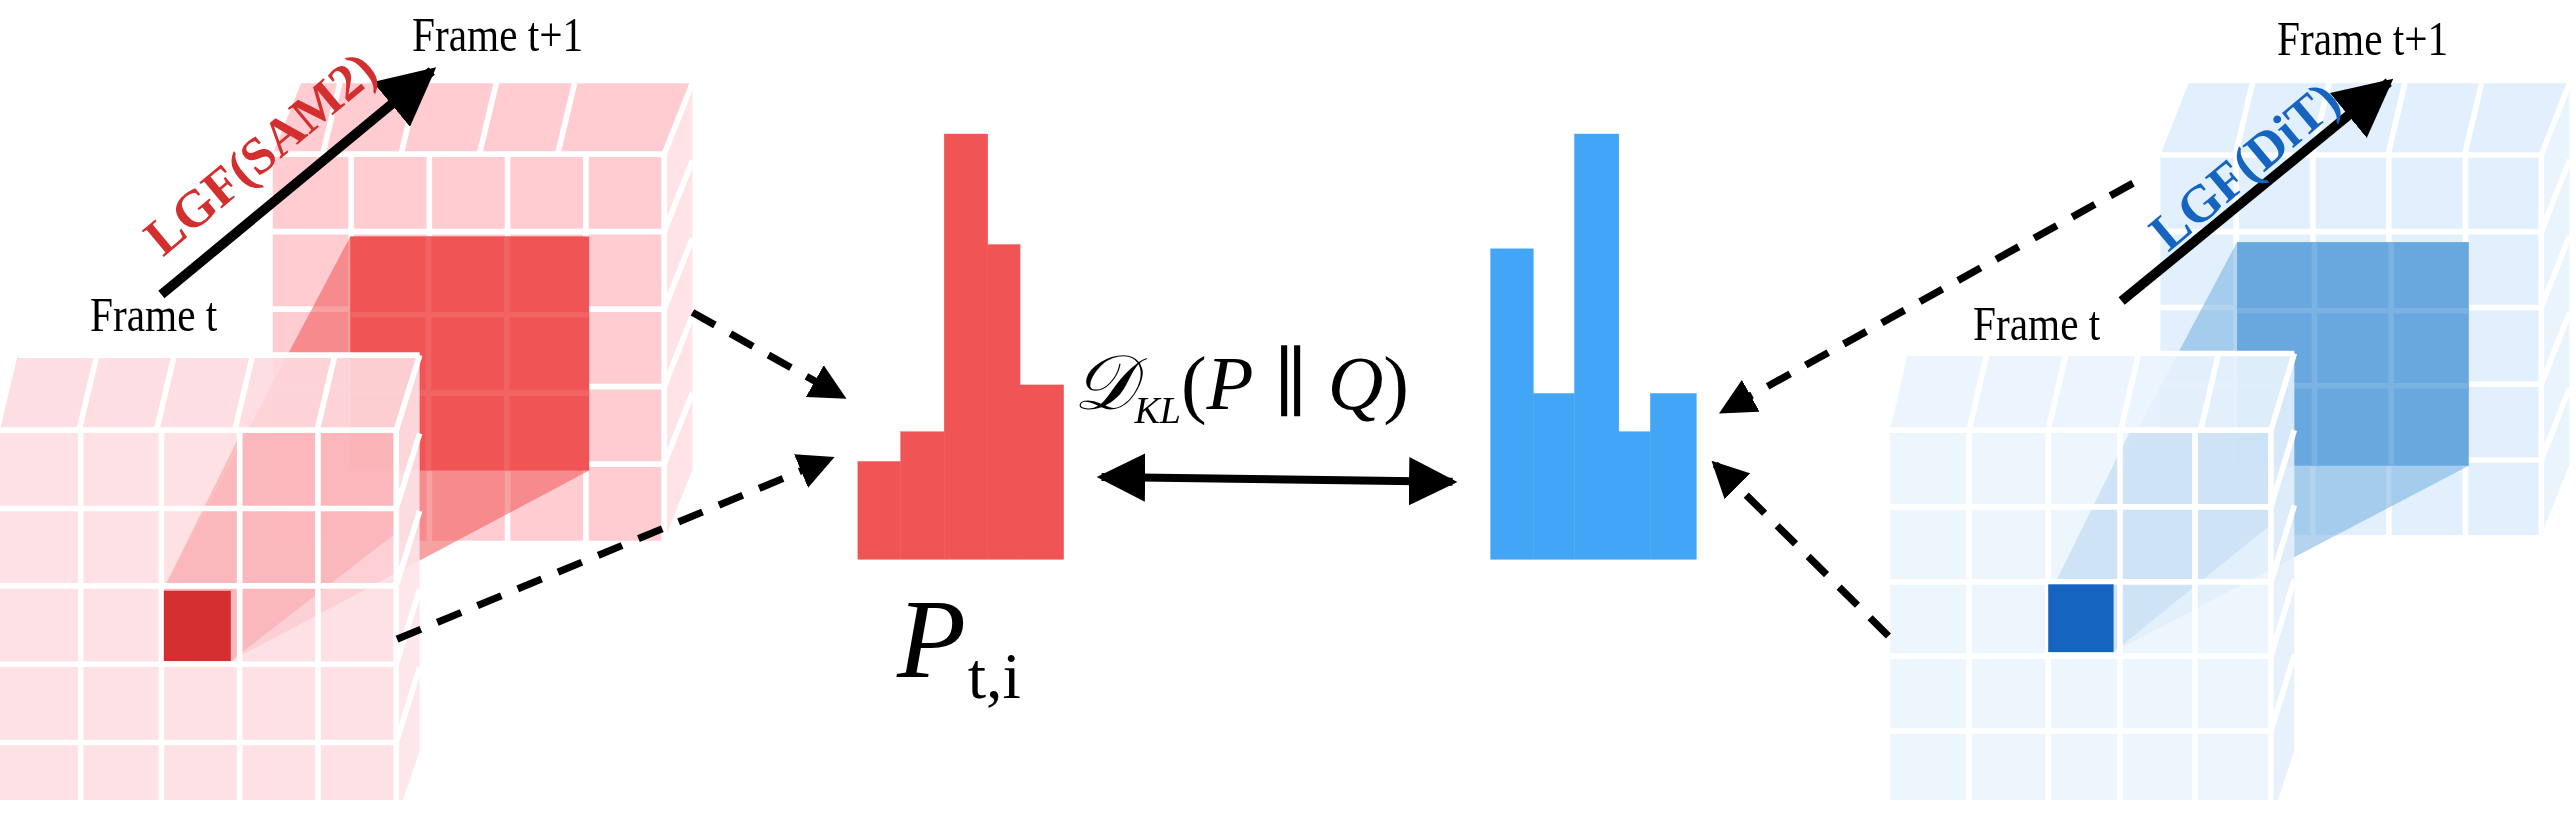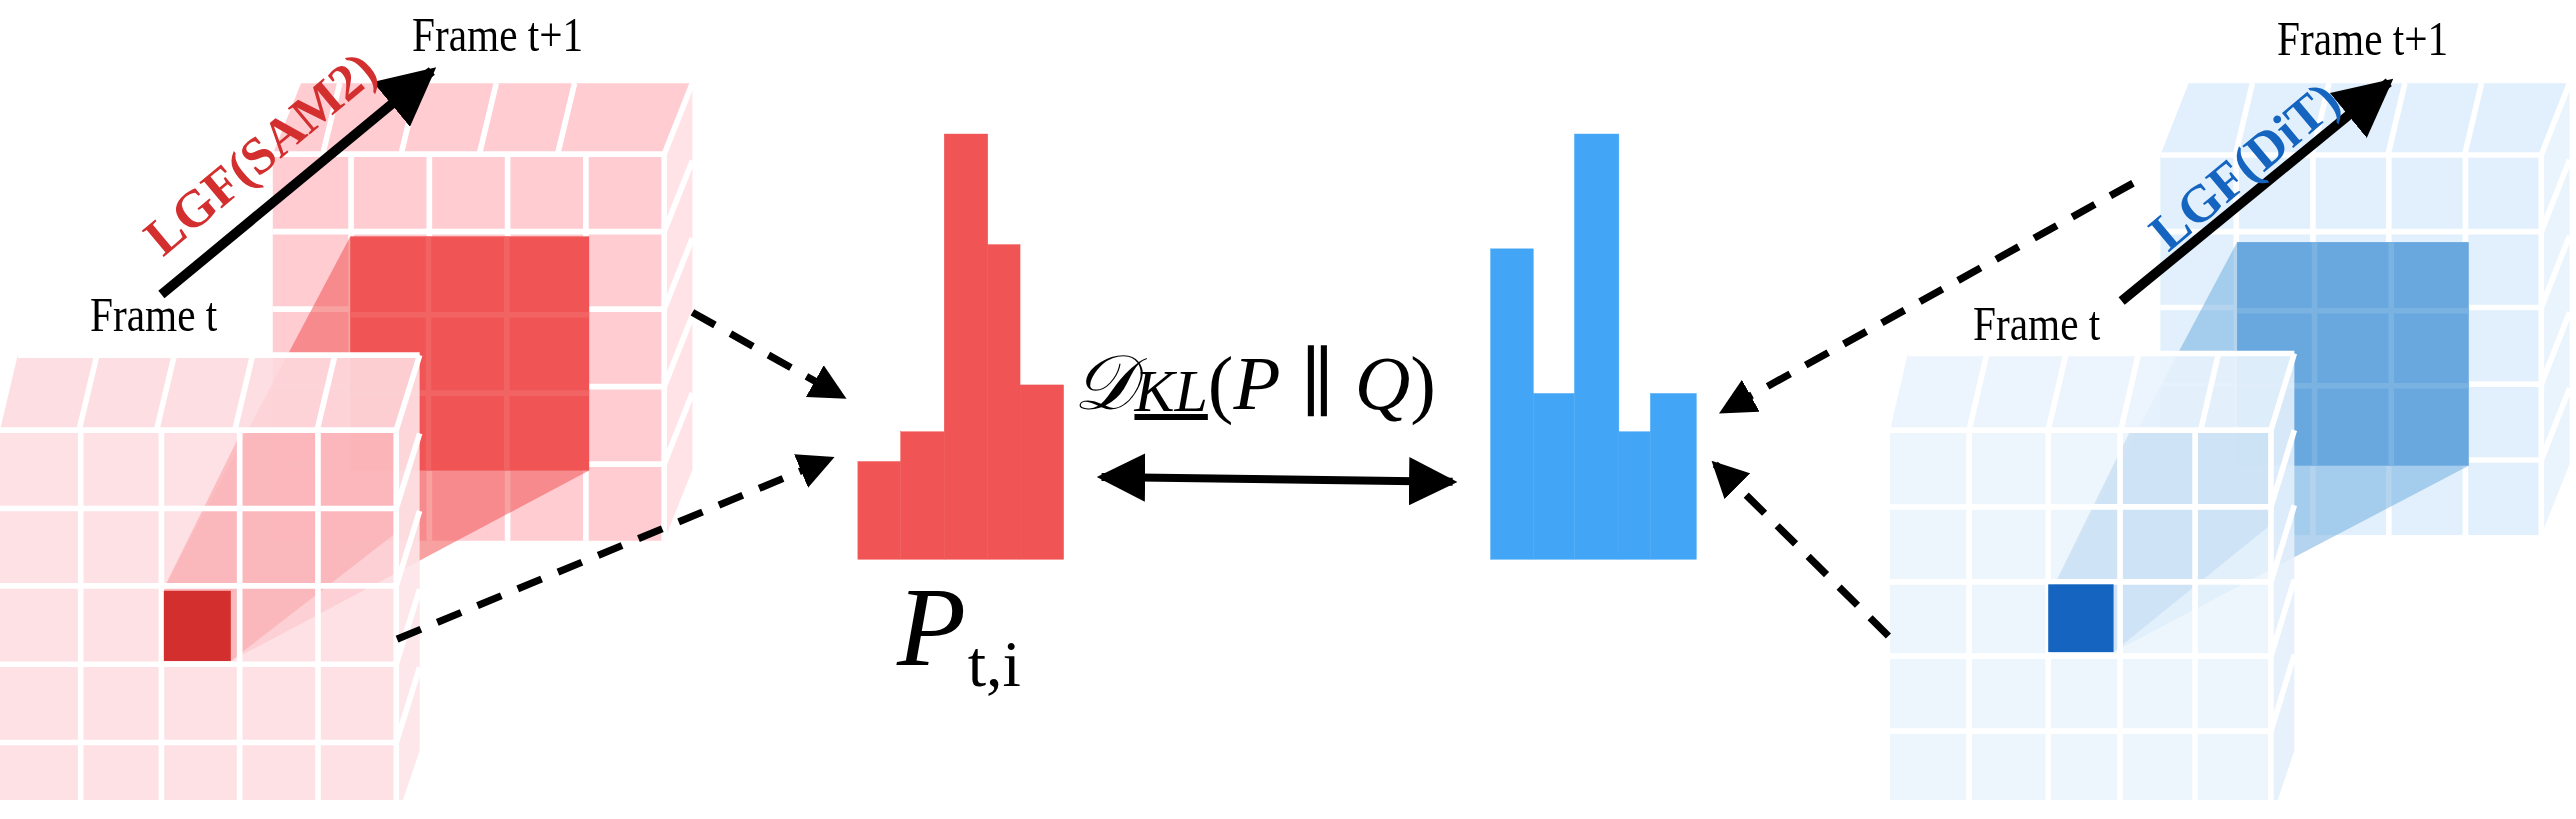--- a/index.html
+++ b/index.html
@@ -3,24 +3,24 @@
 <meta charset="utf-8">
 <style>
   html, body { margin: 0; padding: 0; background: #ffffff; }
   #stage { position: relative; width: 2576px; height: 800px; overflow: hidden; background: #ffffff;
            font-family: "Liberation Serif", "DejaVu Serif", serif; }
   #art { position: absolute; left: 0; top: 0; }
   .lbl { position: absolute; white-space: nowrap; color: #000; line-height: 1; }
   .frame-lbl { font-size: 48px; font-family: "Liberation Serif", serif; transform: scaleX(0.86); transform-origin: left bottom; }
   .model-lbl { font-size: 52px; font-weight: bold; font-family: "Liberation Serif", serif; transform-origin: center center; }
   .math { font-family: "Liberation Serif", "DejaVu Serif", serif; font-style: italic; }
-  .big-math { font-size: 113px; }
+  .big-math { font-size: 113px; margin-top: 12px; }
   .sub { font-style: normal; font-size: 66px; position: relative; top: 21px; margin-left: 1.6px; }
   .kl { font-size: 77px; }
-  .kl .sub2 { font-size: 60px; position: relative; top: 2px; text-decoration: underline; }
+  .kl .sub2 { font-size: 38px; position: relative; top: 14px; }
   .kl .up { font-style: normal; }
 </style>
 </head>
 <body>
 
 <div id="stage">
   <svg id="art" width="2576" height="820" viewBox="0 0 3192 1016" xmlns="http://www.w3.org/2000/svg">
     <defs>
       <marker id="ah" viewBox="0 0 10 10" refX="9" refY="5" markerWidth="6" markerHeight="6" orient="auto-start-reverse">
         <path d="M0,0 L10,5 L0,10 z" fill="#000"></path>

